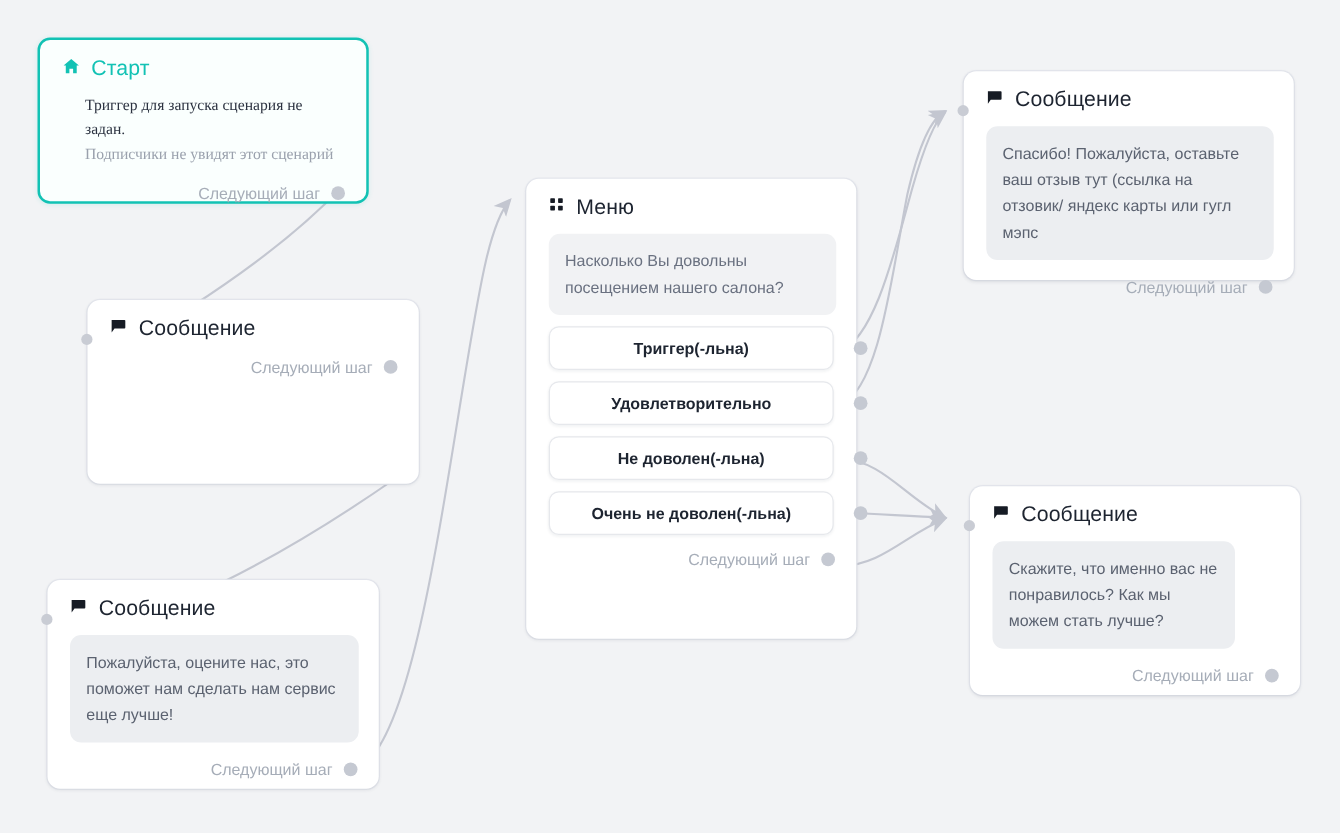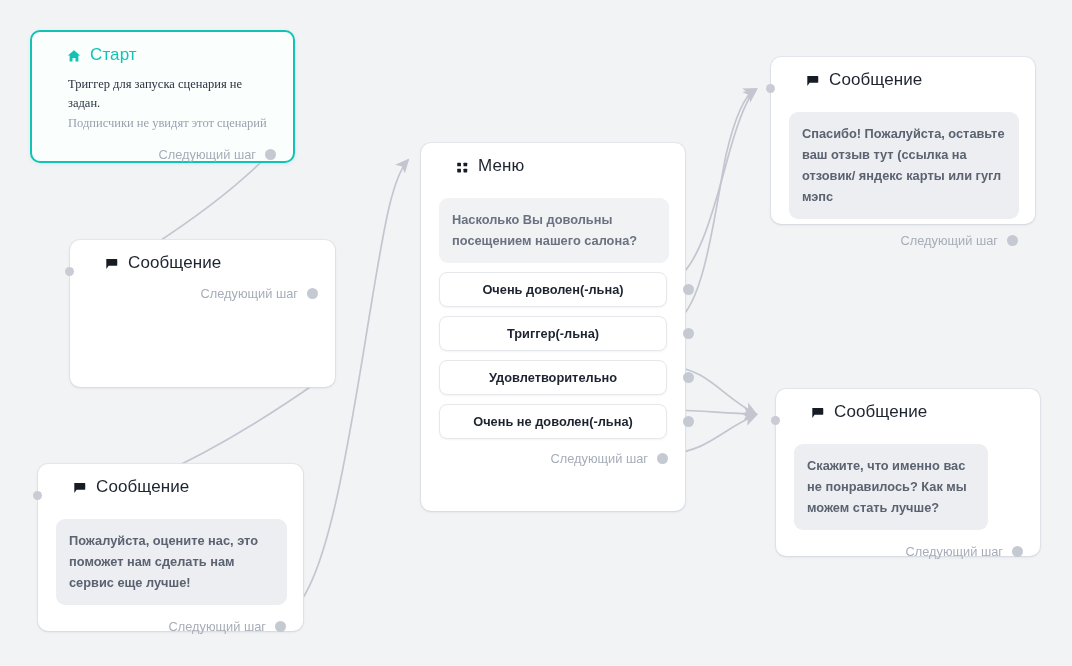--- a/index.html
+++ b/index.html
@@ -30,24 +30,23 @@
     z-index: 2;
     box-shadow: 0 1px 3px rgba(25,35,60,0.10), 0 0 0 1px rgba(230,232,238,0.9);
   }
   .node.start {
     background: #fafffe;
     border: 2px solid #12c2b4;
     box-shadow: 0 1px 4px rgba(18,194,180,0.12);
   }
   .node-head {
     display: flex;
-    align-items: flex-end;
+    align-items: flex-start;
     gap: 9px;
     padding: 14px 35px 0 18px;
-    margin-left: 17px;
   }
   .node-head .title {
     font-size: 17px;
     color: #1d2430;
     letter-spacing: .1px;
     line-height: 1;
   }
   .node.start .node-head .title { color: #12c2b4; }
   .ico { display: inline-flex; align-items: center; justify-content: center; }
   .ico svg { display: block; }
@@ -61,29 +60,28 @@
     color: #2b3240;
     line-height: 1.55;
   }
   .start-line2 {
     font-size: 12.5px;
     color: #9aa1ad;
     line-height: 1.55;
   }
 
   .bubble {
-    margin: 24px 18px 0 18px;
+    margin: 13px 18px 0 18px;
     background: #eceef1;
     border-radius: 9px;
     padding: 11px 13px 12px 13px;
     font-size: 12.8px;
     line-height: 1.65;
     color: #5b6270;
     white-space: pre-line;
-    font-weight: bold;
   }
   .menu-bubble {
     background: #f1f2f4;
     color: #6a7180;
   }
 
   .next-row {
     display: flex;
     align-items: center;
     justify-content: flex-end;
@@ -220,32 +218,32 @@
           <rect x="9.2" y="2" width="4.6" height="4.6" rx="0.7" fill="#161b24"></rect>
           <rect x="1.5" y="9.4" width="4.6" height="4.6" rx="0.7" fill="#161b24"></rect>
           <rect x="9.2" y="9.4" width="4.6" height="4.6" rx="0.7" fill="#161b24"></rect>
         </svg>
       </span>
       <span class="title">Меню</span>
     </div>
     <div class="bubble menu-bubble" style="width:230px;">Насколько Вы довольны посещением нашего салона?</div>
 
     <div class="mbtn">
-      <span>Очень доволен(-льна)</span>
-      <span class="out-dot"></span>
-    </div>
-    <div class="mbtn">
       <span>Триггер(-льна)</span>
       <span class="out-dot"></span>
     </div>
     <div class="mbtn">
       <span>Удовлетворительно</span>
       <span class="out-dot"></span>
     </div>
     <div class="mbtn">
+      <span>Не доволен(-льна)</span>
+      <span class="out-dot"></span>
+    </div>
+    <div class="mbtn">
       <span>Очень не доволен(-льна)</span>
       <span class="out-dot"></span>
     </div>
 
     <div class="next-row" style="margin-top:12px;">
       <span>Следующий шаг</span>
       <span class="next-dot"></span>
     </div>
   </div>
 

